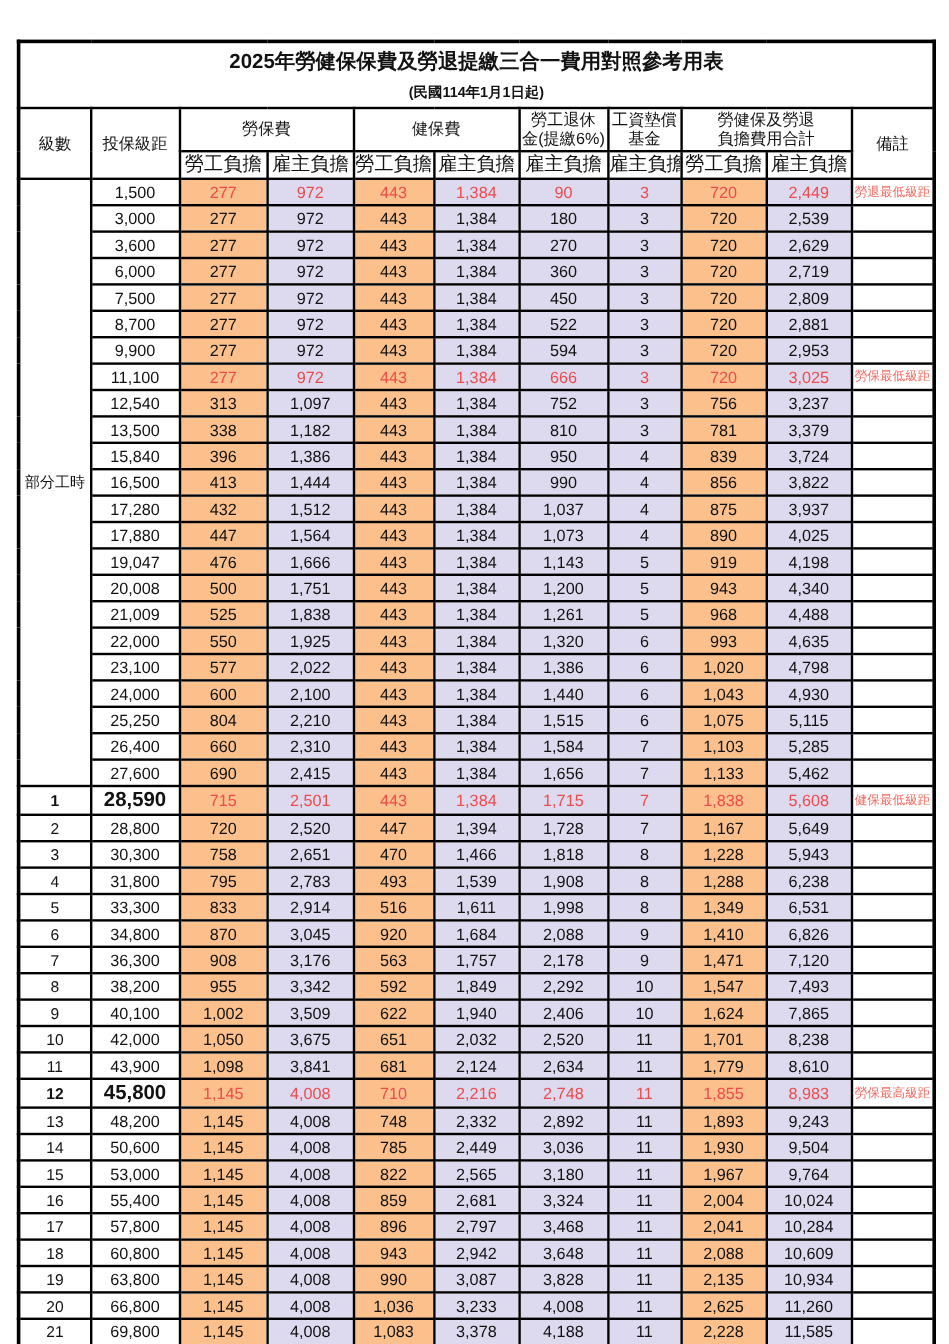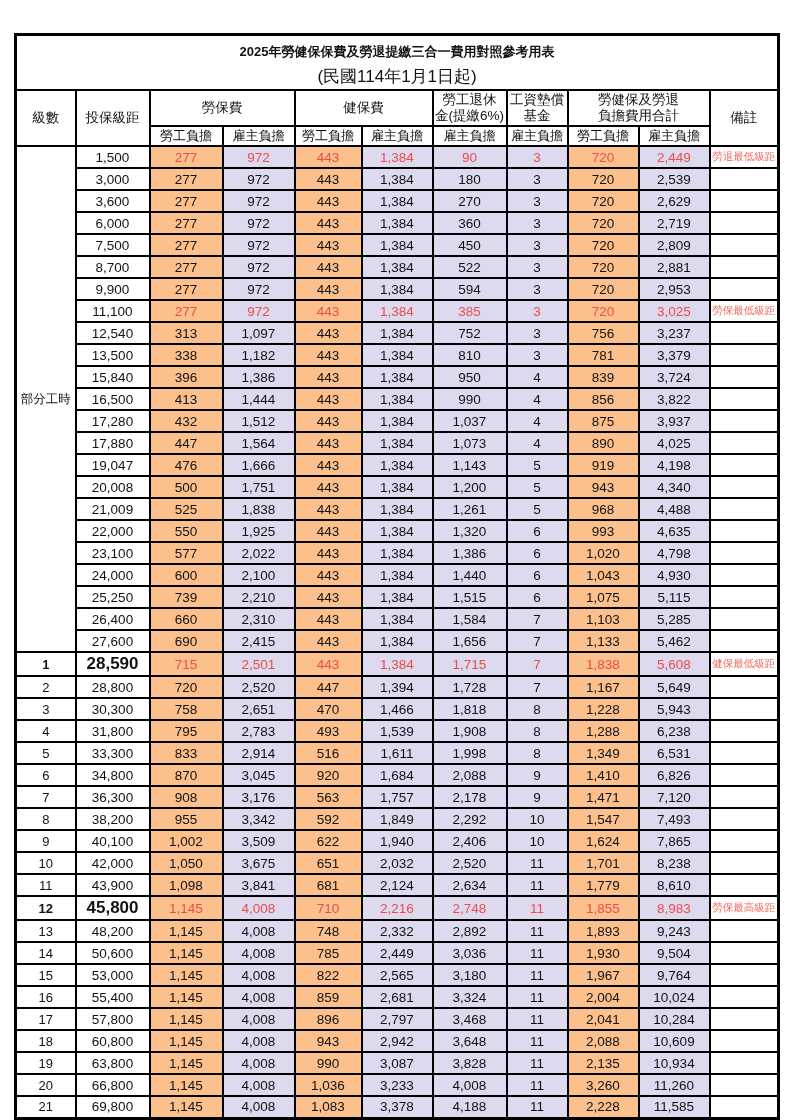--- a/index.html
+++ b/index.html
@@ -11,24 +11,24 @@
   table.premium{
     position:absolute;left:14px;top:33px;width:763px;
     border-collapse:collapse;table-layout:fixed;
     border:3px solid #000;
   }
   th,td{
     border:2px solid #000;padding:0;text-align:center;vertical-align:middle;
     overflow:hidden;white-space:nowrap;color:#121212;
   }
   .title-cell{height:53px;background:#fff;}
-  .title-line{font-size:13px;font-weight:bold;line-height:29px;}
-  .subtitle-line{font-size:17px;font-weight:normal;line-height:22px;}
+  .title-line{font-size:17px;font-weight:bold;line-height:29px;}
+  .subtitle-line{font-size:12px;font-weight:bold;line-height:22px;}
   .group-row th{height:34px;font-weight:normal;font-size:13.5px;line-height:16px;background:#fff;}
-  .sub-row th{height:17px;font-weight:normal;font-size:13px;background:#fff;}
+  .sub-row th{height:17px;font-weight:normal;font-size:16px;background:#fff;}
   .c-or{background:#FBC08C;}
   .c-lv{background:#DDD9EE;}
   tbody tr{height:22px;}
   tbody td{font-size:13.5px;}
   td.level-cell{font-size:13px;background:#fff;}
   td.part-time{font-size:12.5px;text-align:center;}
   td.bracket{background:#fff;font-size:13.5px;}
   td.remark-cell{font-size:10.5px;color:#F3685E;background:#fff;padding:0 1px;}
   tr.red-row td.c-or,tr.red-row td.c-lv{color:#EE4B4B;}
   tr.key-row{height:24px;}
@@ -174,21 +174,21 @@
         <td class="c-or">720</td>
         <td class="c-lv">2,953</td>
         <td class="remark-cell"></td>
       </tr>
       <tr class="red-row">
         <td class="bracket">11,100</td>
         <td class="c-or">277</td>
         <td class="c-lv">972</td>
         <td class="c-or">443</td>
         <td class="c-lv">1,384</td>
-        <td class="c-lv">385</td>
+        <td class="c-lv">666</td>
         <td class="c-lv">3</td>
         <td class="c-or">720</td>
         <td class="c-lv">3,025</td>
         <td class="remark-cell">勞保最低級距</td>
       </tr>
       <tr>
         <td class="bracket">12,540</td>
         <td class="c-or">313</td>
         <td class="c-lv">1,097</td>
         <td class="c-or">443</td>
@@ -326,21 +326,21 @@
         <td class="c-or">443</td>
         <td class="c-lv">1,384</td>
         <td class="c-lv">1,440</td>
         <td class="c-lv">6</td>
         <td class="c-or">1,043</td>
         <td class="c-lv">4,930</td>
         <td class="remark-cell"></td>
       </tr>
       <tr>
         <td class="bracket">25,250</td>
-        <td class="c-or">739</td>
+        <td class="c-or">804</td>
         <td class="c-lv">2,210</td>
         <td class="c-or">443</td>
         <td class="c-lv">1,384</td>
         <td class="c-lv">1,515</td>
         <td class="c-lv">6</td>
         <td class="c-or">1,075</td>
         <td class="c-lv">5,115</td>
         <td class="remark-cell"></td>
       </tr>
       <tr>
@@ -616,21 +616,21 @@
       </tr>
       <tr>
         <td class="level-cell">20</td>
         <td class="bracket">66,800</td>
         <td class="c-or">1,145</td>
         <td class="c-lv">4,008</td>
         <td class="c-or">1,036</td>
         <td class="c-lv">3,233</td>
         <td class="c-lv">4,008</td>
         <td class="c-lv">11</td>
-        <td class="c-or">3,260</td>
+        <td class="c-or">2,625</td>
         <td class="c-lv">11,260</td>
         <td class="remark-cell"></td>
       </tr>
       <tr>
         <td class="level-cell">21</td>
         <td class="bracket">69,800</td>
         <td class="c-or">1,145</td>
         <td class="c-lv">4,008</td>
         <td class="c-or">1,083</td>
         <td class="c-lv">3,378</td>

